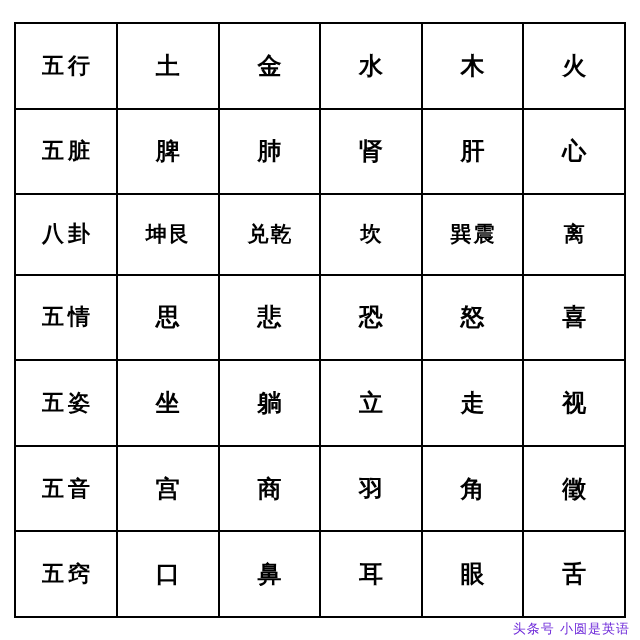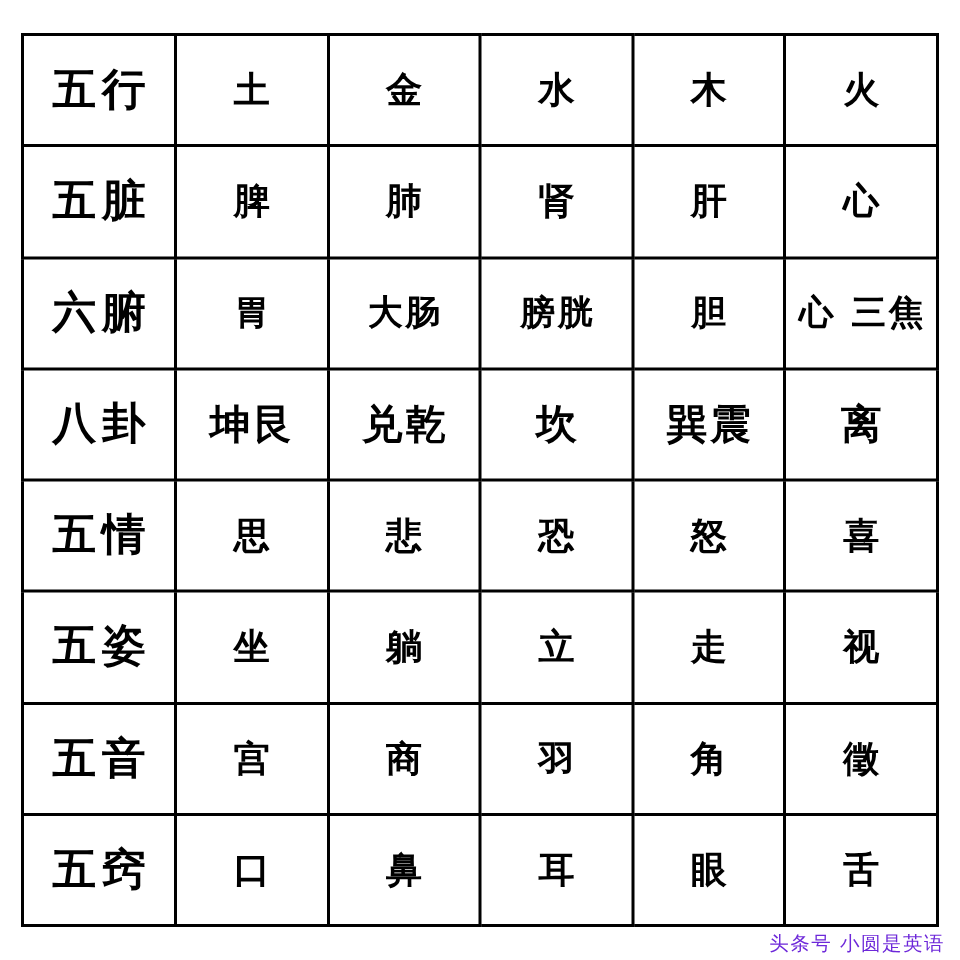--- a/index.html
+++ b/index.html
@@ -32,21 +32,21 @@
     text-align: center;
     vertical-align: middle;
     font-weight: bold;
     color: #000000;
     padding: 0;
     overflow: hidden;
     white-space: nowrap;
   }
   td.label {
     width: 100px;
-    font-size: 29px;
+    font-size: 22px;
     letter-spacing: 4px;
     text-indent: 4px;
   }
   td.cell {
     font-size: 24px;
     letter-spacing: 3px;
     text-indent: 3px;
   }
   tr.r-liudiao td.cell {
     font-size: 20px;
@@ -57,21 +57,21 @@
     font-size: 17px;
     letter-spacing: 0px;
     text-indent: 0px;
   }
   tr.r-liufu td.cell {
     font-size: 23px;
     letter-spacing: 2px;
     text-indent: 2px;
   }
   tr.r-bagua td.cell {
-    font-size: 27px;
+    font-size: 21px;
     letter-spacing: 2px;
     text-indent: 2px;
   }
   #watermark {
     position: absolute;
     right: 10px;
     bottom: 2px;
     font-size: 13px;
     color: #6d28d9;
     font-family: "DejaVu Sans", "Liberation Sans", sans-serif;
@@ -93,28 +93,20 @@
         <td class="cell">木</td>
         <td class="cell">火</td>
       </tr>
       <tr class="r-wuzang">
         <td class="label">五脏</td>
         <td class="cell">脾</td>
         <td class="cell">肺</td>
         <td class="cell">肾</td>
         <td class="cell">肝</td>
         <td class="cell">心</td>
-      </tr>
-      <tr class="r-liufu">
-        <td class="label">六腑</td>
-        <td class="cell">胃</td>
-        <td class="cell">大肠</td>
-        <td class="cell">膀胱</td>
-        <td class="cell">胆</td>
-        <td class="cell">心 三焦</td>
       </tr>
       <tr class="r-bagua">
         <td class="label">八卦</td>
         <td class="cell">坤艮</td>
         <td class="cell">兑乾</td>
         <td class="cell">坎</td>
         <td class="cell">巽震</td>
         <td class="cell">离</td>
       </tr>
       <tr class="r-wuqing">

